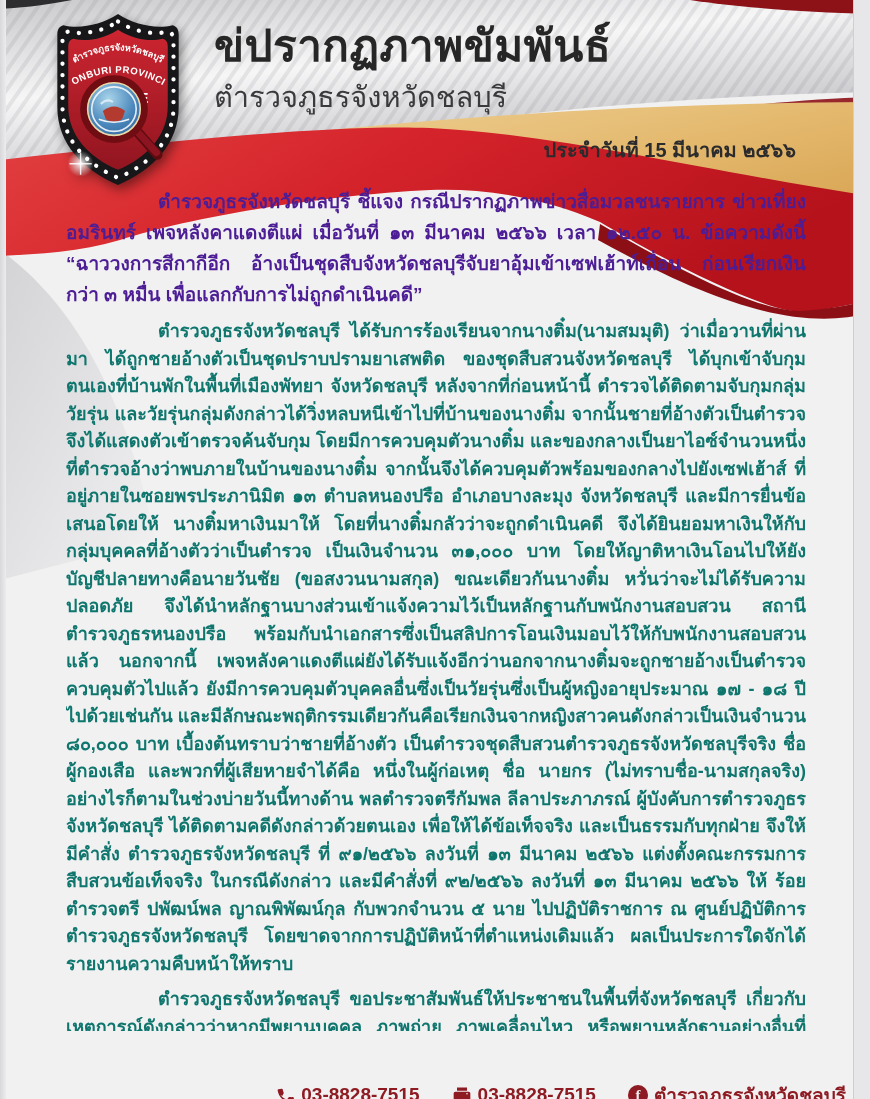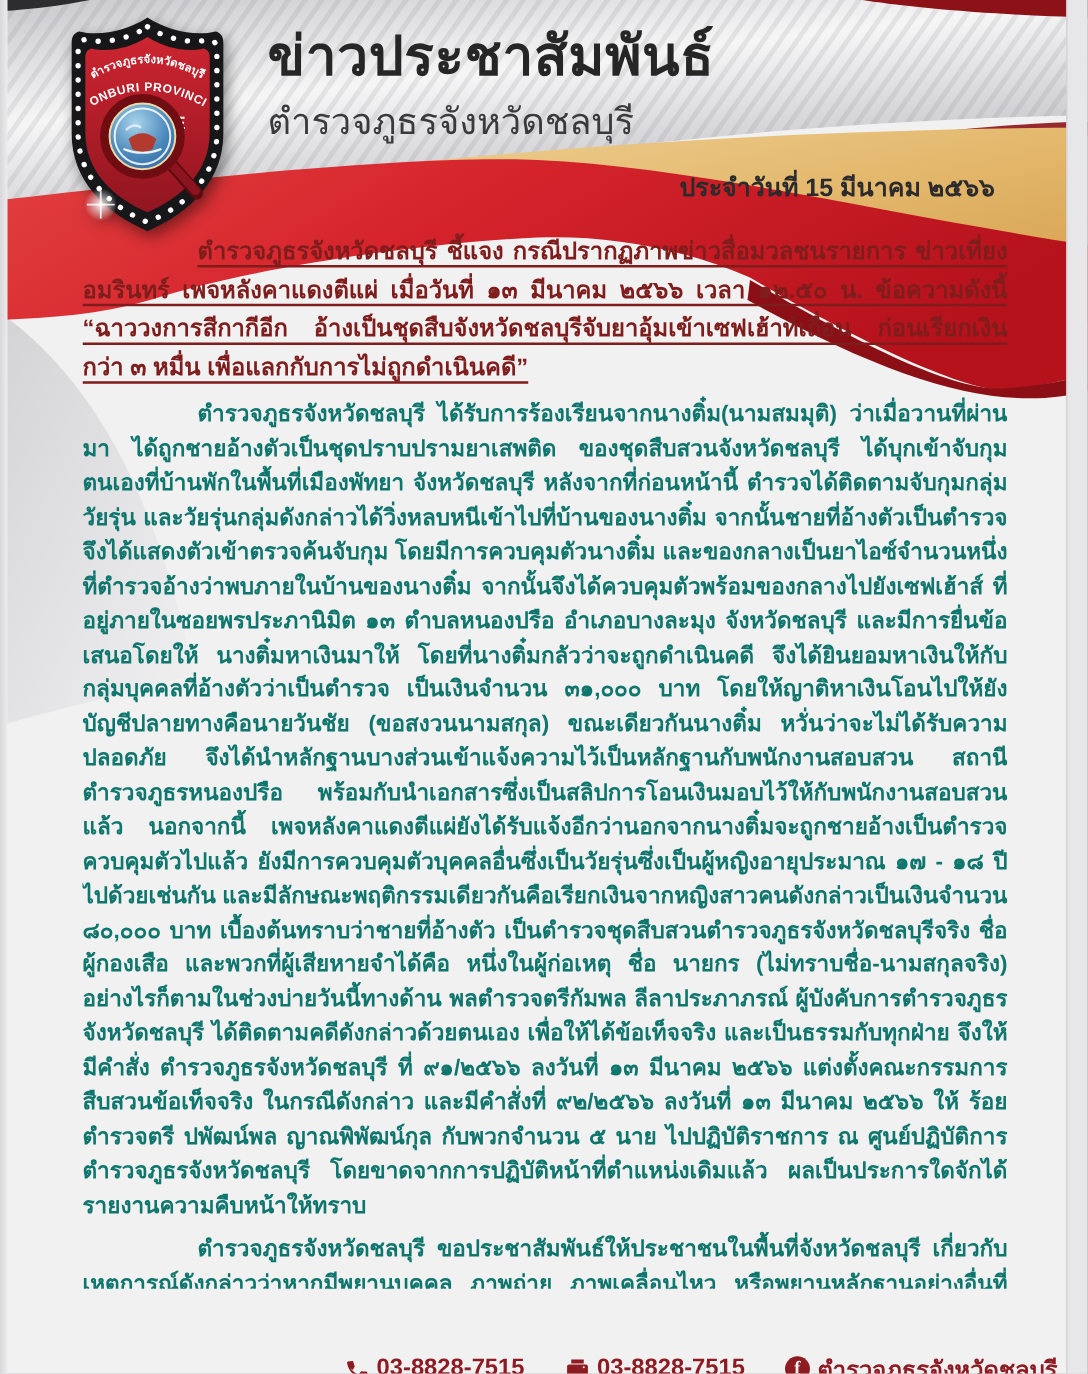--- a/index.html
+++ b/index.html
@@ -16,22 +16,22 @@
   .badge{position:absolute;left:42px;top:10px;width:152px;height:182px;z-index:3;
     filter:drop-shadow(3px 5px 6px rgba(0,0,0,.45));}
   .titleblock{position:absolute;left:214px;top:22px;z-index:3;}
   .title{font-size:44px;font-weight:800;color:#262626;letter-spacing:.5px;line-height:1.1;}
   .subtitle{font-size:29px;font-weight:400;color:#3a3a3c;margin-top:4px;}
   .issue-date{position:absolute;right:74px;top:134px;z-index:3;
     font-size:20px;font-weight:700;color:#2b2b2d;}
   .content{position:absolute;left:66px;right:64px;top:186px;height:845px;
     overflow:hidden;z-index:2;}
   .content p{margin:0 0 8px 0;text-align:justify;text-indent:92px;}
-  .headline{font-size:19px;font-weight:700;color:#7f1d1d;line-height:31px;
-    text-decoration:underline;text-decoration-thickness:1.5px;text-underline-offset:5px;}
+  .headline{font-size:19px;font-weight:700;color:#4c1d95;line-height:31px;
+    text-decoration-thickness:1.5px;text-underline-offset:5px;}
   .bodytext{font-size:18px;font-weight:700;color:#0f766e;line-height:27.5px;}
   .footer{position:absolute;left:0;right:24px;top:1080px;z-index:4;color:#8e1b22;}
   .contact-row{display:flex;justify-content:flex-end;align-items:center;gap:10px;
     font-size:19px;font-weight:700;}
   .contact-row .grp{display:flex;align-items:center;gap:6px;margin-left:22px;}
   .ic{display:inline-flex;width:20px;height:20px;align-items:center;justify-content:center;}
   .ic svg{width:20px;height:20px;fill:#8e1b22;}
   .fb-circle{width:20px;height:20px;border-radius:50%;background:#8e1b22;color:#f1f1f2;
     font-weight:800;font-size:15px;display:inline-flex;align-items:center;justify-content:center;
     font-family:"Liberation Serif",serif;}
@@ -135,21 +135,21 @@
         <path d="M56,108 q15,6 30,0" stroke="#ffffff" stroke-width="1.6" fill="none" opacity="0.9"></path>
         <path d="M58,93 q6,-6 12,-2" stroke="#e8f3fa" stroke-width="2" fill="none" opacity="0.8"></path>
       </g>
 
       <circle cx="38" cy="152" r="13" fill="url(#glint)"></circle>
       <path d="M38,141 V163 M27,152 H49" stroke="#ffffff" stroke-width="1.4" opacity="0.85"></path>
     </svg>
   </div>
 
   <div class="titleblock">
-    <div class="title">ข่าวประชาสัมพันธ์</div>
+    <div class="title">ข่ปรากฏภาพขัมพันธ์</div>
     <div class="subtitle">ตำรวจภูธรจังหวัดชลบุรี</div>
   </div>
 
   <div class="issue-date">ประจำวันที่ 15 มีนาคม ๒๕๖๖</div>
 
   <div class="content">
     <p class="headline">ตำรวจภูธรจังหวัดชลบุรี ชี้แจง กรณีปรากฏภาพข่าวสื่อมวลชนรายการ ข่าวเที่ยงอมรินทร์ เพจหลังคาแดงตีแผ่ เมื่อวันที่ ๑๓ มีนาคม ๒๕๖๖ เวลา ๑๒.๕๐ น. ข้อความดังนี้ “ฉาววงการสีกากีอีก อ้างเป็นชุดสืบจังหวัดชลบุรีจับยาอุ้มเข้าเซฟเฮ้าท์เถื่อน ก่อนเรียกเงินกว่า ๓ หมื่น เพื่อแลกกับการไม่ถูกดำเนินคดี”</p>
     <p class="bodytext">ตำรวจภูธรจังหวัดชลบุรี ได้รับการร้องเรียนจากนางติ๋ม(นามสมมุติ) ว่าเมื่อวานที่ผ่านมา ได้ถูกชายอ้างตัวเป็นชุดปราบปรามยาเสพติด ของชุดสืบสวนจังหวัดชลบุรี ได้บุกเข้าจับกุมตนเองที่บ้านพักในพื้นที่เมืองพัทยา จังหวัดชลบุรี หลังจากที่ก่อนหน้านี้ ตำรวจได้ติดตามจับกุมกลุ่มวัยรุ่น และวัยรุ่นกลุ่มดังกล่าวได้วิ่งหลบหนีเข้าไปที่บ้านของนางติ๋ม จากนั้นชายที่อ้างตัวเป็นตำรวจ จึงได้แสดงตัวเข้าตรวจค้นจับกุม โดยมีการควบคุมตัวนางติ๋ม และของกลางเป็นยาไอซ์จำนวนหนึ่งที่ตำรวจอ้างว่าพบภายในบ้านของนางติ๋ม จากนั้นจึงได้ควบคุมตัวพร้อมของกลางไปยังเซฟเฮ้าส์ ที่อยู่ภายในซอยพรประภานิมิต ๑๓ ตำบลหนองปรือ อำเภอบางละมุง จังหวัดชลบุรี และมีการยื่นข้อเสนอโดยให้ นางติ๋มหาเงินมาให้ โดยที่นางติ๋มกลัวว่าจะถูกดำเนินคดี จึงได้ยินยอมหาเงินให้กับกลุ่มบุคคลที่อ้างตัวว่าเป็นตำรวจ เป็นเงินจำนวน ๓๑,๐๐๐ บาท โดยให้ญาติหาเงินโอนไปให้ยังบัญชีปลายทางคือนายวันชัย (ขอสงวนนามสกุล) ขณะเดียวกันนางติ๋ม หวั่นว่าจะไม่ได้รับความปลอดภัย จึงได้นำหลักฐานบางส่วนเข้าแจ้งความไว้เป็นหลักฐานกับพนักงานสอบสวน สถานีตำรวจภูธรหนองปรือ พร้อมกับนำเอกสารซึ่งเป็นสลิปการโอนเงินมอบไว้ให้กับพนักงานสอบสวนแล้ว นอกจากนี้ เพจหลังคาแดงตีแผ่ยังได้รับแจ้งอีกว่านอกจากนางติ๋มจะถูกชายอ้างเป็นตำรวจควบคุมตัวไปแล้ว ยังมีการควบคุมตัวบุคคลอื่นซึ่งเป็นวัยรุ่นซึ่งเป็นผู้หญิงอายุประมาณ ๑๗ - ๑๘ ปี ไปด้วยเช่นกัน และมีลักษณะพฤติกรรมเดียวกันคือเรียกเงินจากหญิงสาวคนดังกล่าวเป็นเงินจำนวน ๘๐,๐๐๐ บาท เบื้องต้นทราบว่าชายที่อ้างตัว เป็นตำรวจชุดสืบสวนตำรวจภูธรจังหวัดชลบุรีจริง ชื่อผู้กองเสือ และพวกที่ผู้เสียหายจำได้คือ หนึ่งในผู้ก่อเหตุ ชื่อ นายกร (ไม่ทราบชื่อ-นามสกุลจริง) อย่างไรก็ตามในช่วงบ่ายวันนี้ทางด้าน พลตำรวจตรีกัมพล ลีลาประภาภรณ์ ผู้บังคับการตำรวจภูธรจังหวัดชลบุรี ได้ติดตามคดีดังกล่าวด้วยตนเอง เพื่อให้ได้ข้อเท็จจริง และเป็นธรรมกับทุกฝ่าย จึงให้มีคำสั่ง ตำรวจภูธรจังหวัดชลบุรี ที่ ๙๑/๒๕๖๖ ลงวันที่ ๑๓ มีนาคม ๒๕๖๖ แต่งตั้งคณะกรรมการสืบสวนข้อเท็จจริง ในกรณีดังกล่าว และมีคำสั่งที่ ๙๒/๒๕๖๖ ลงวันที่ ๑๓ มีนาคม ๒๕๖๖ ให้ ร้อยตำรวจตรี ปพัฒน์พล ญาณพิพัฒน์กุล กับพวกจำนวน ๕ นาย ไปปฏิบัติราชการ ณ ศูนย์ปฏิบัติการตำรวจภูธรจังหวัดชลบุรี โดยขาดจากการปฏิบัติหน้าที่ตำแหน่งเดิมแล้ว ผลเป็นประการใดจักได้รายงานความคืบหน้าให้ทราบ</p>
     <p class="bodytext">ตำรวจภูธรจังหวัดชลบุรี ขอประชาสัมพันธ์ให้ประชาชนในพื้นที่จังหวัดชลบุรี เกี่ยวกับเหตุการณ์ดังกล่าวว่าหากมีพยานบุคคล ภาพถ่าย ภาพเคลื่อนไหว หรือพยานหลักฐานอย่างอื่นที่เกี่ยวข้อง ขอให้แจ้งข้อมูลเพิ่มเติมมาได้ที่ ๑๙๑ หรือ พลตำรวจตรี กัมพล ลีลาประภาภรณ์ ผู้บังคับการตำรวจภูธรจังหวัดชลบุรี หมายเลขโทรศัพท์ ๐๘๔ – ๖๔๙ - ๐๑๑๑ ได้ตลอด ๒๔ ชั่วโมง เพื่อรวบรวมพยานหลักฐาน ดำเนินการทางวินัยและทางอาญากับผู้เกี่ยวข้องต่อไป</p>
   </div>

